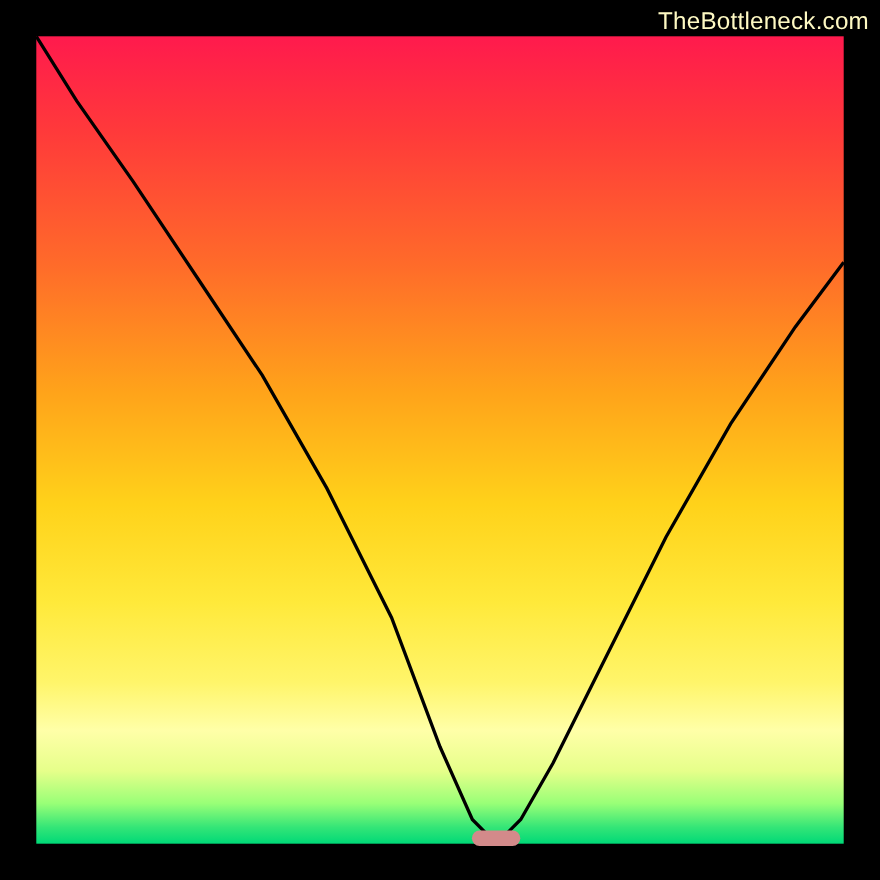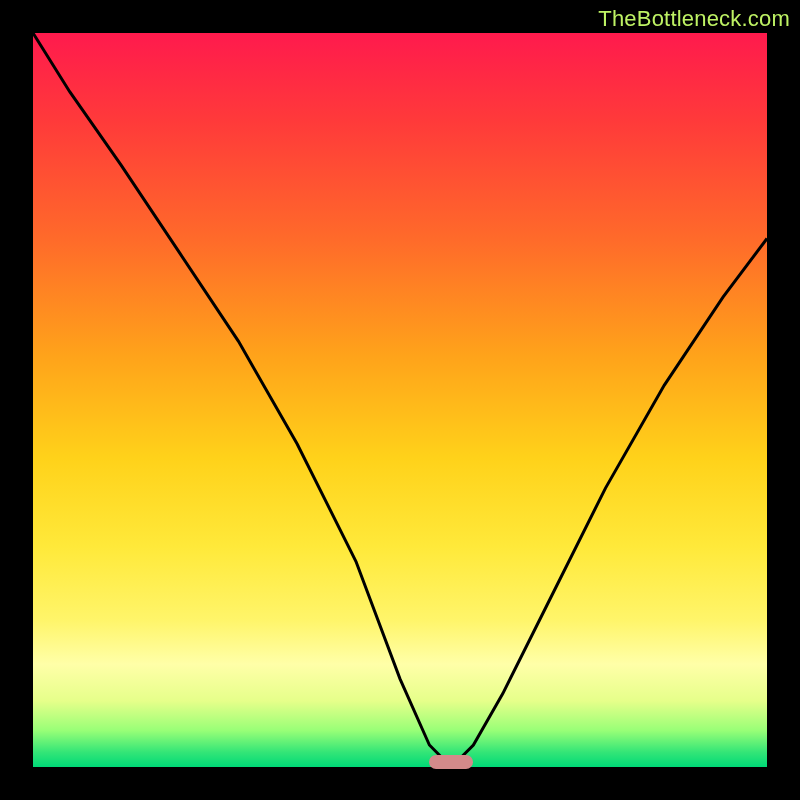--- a/index.html
+++ b/index.html
@@ -13,21 +13,21 @@
   }
   .container {
     position: relative;
     width: 800px;
     height: 800px;
   }
   .watermark {
     position: absolute;
     top: 6px;
     right: 10px;
-    color: #bef264;
+    color: #fef9c3;
     font-size: 22px;
     font-weight: 500;
     z-index: 10;
     letter-spacing: 0.2px;
   }
   .plot-area {
     position: absolute;
     left: 33px;
     top: 33px;
     width: 734px;

